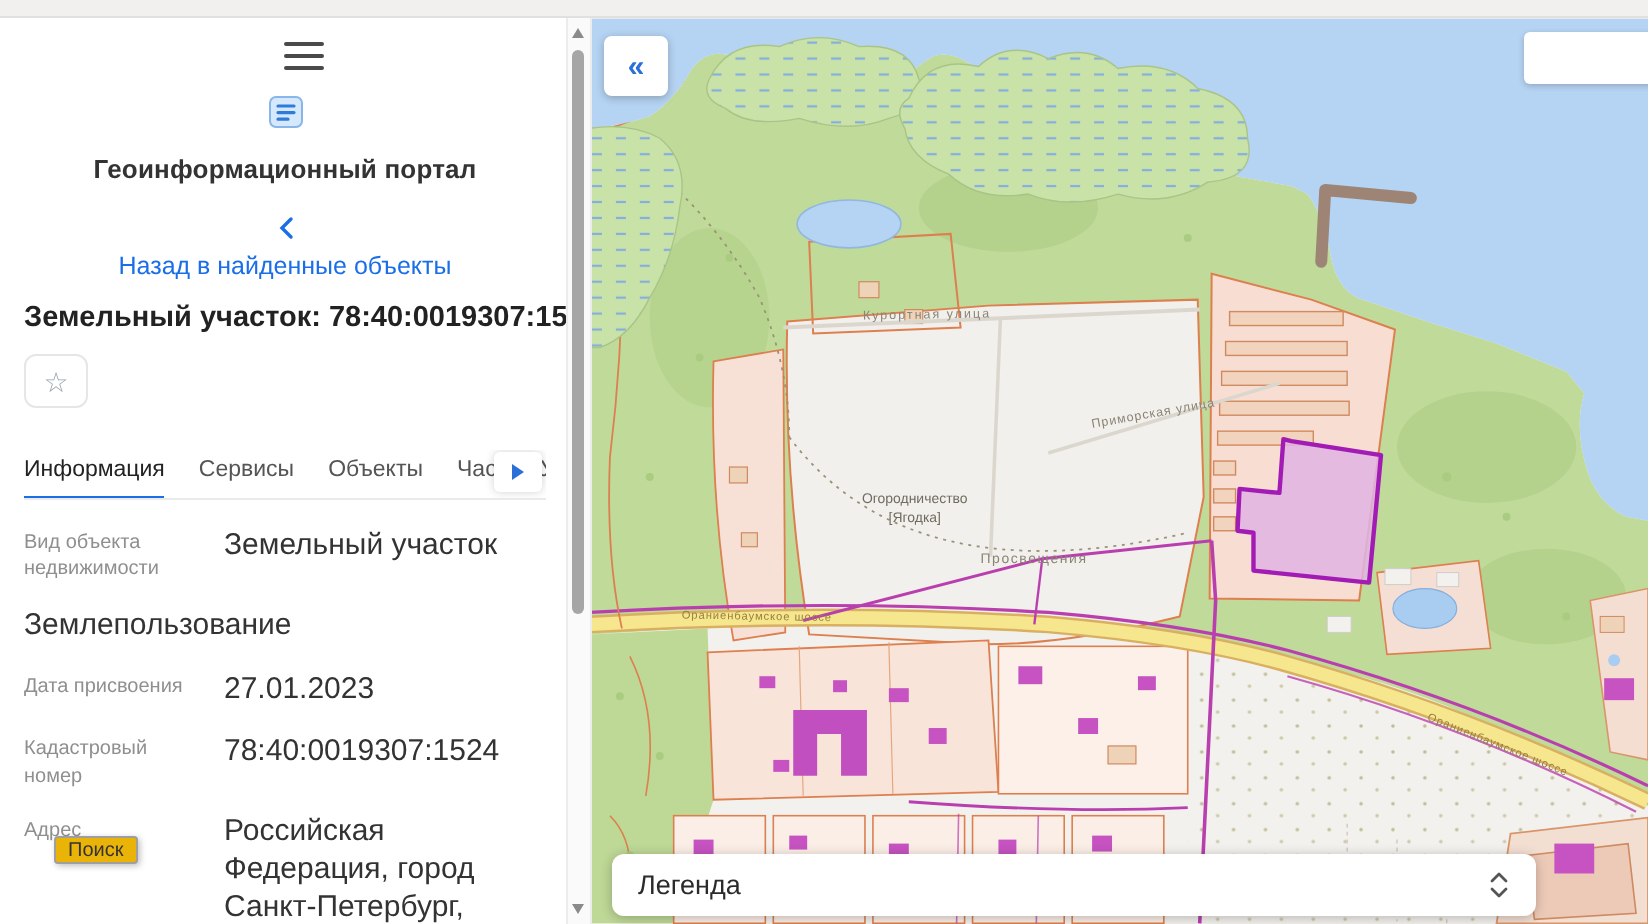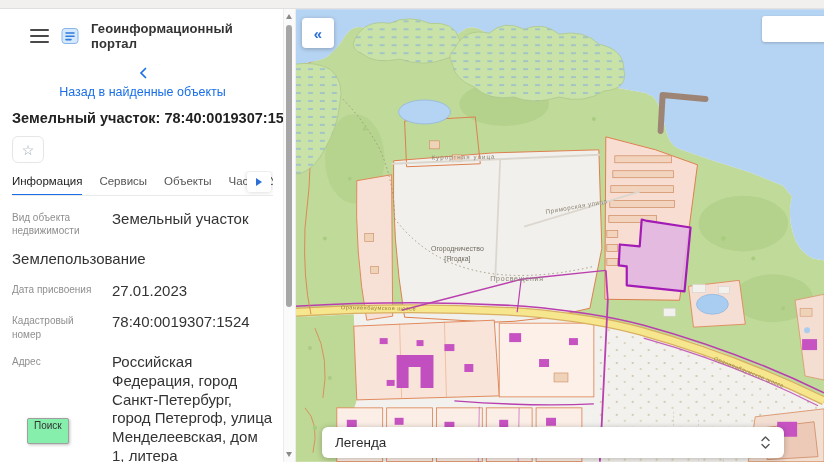--- a/index.html
+++ b/index.html
@@ -6,59 +6,59 @@
   body{
     width:824px;height:462px;position:relative;overflow:hidden;
     font-family:"Liberation Sans",sans-serif;background:#fff;
   }
   
   .topbar{position:absolute;left:0;top:0;width:824px;height:8px;background:#f2f0ef;border-bottom:1px solid #e2e0de;z-index:40;}
 
   
   .sidebar{position:absolute;left:0;top:9px;width:283px;height:453px;background:#fff;overflow:hidden;z-index:10;}
   .sb-inner{padding:8px 10px 0 12px;}
-  .sb-header{display:flex;align-items:center;gap:12px;margin-top:4px;}
+  .sb-header{display:flex;align-items:center;gap:12px;margin-top:4px;flex-direction:column;}
   .hamburger{width:20px;height:14px;display:flex;flex-direction:column;justify-content:space-between;cursor:pointer;margin-left:18px;}
   .hamburger span{display:block;height:2.4px;background:#4a4a4a;border-radius:1px;}
   .logo{width:18px;height:18px;flex:0 0 auto;}
   .app-title{font-size:13px;font-weight:700;color:#333;letter-spacing:.1px;}
   .back-link{display:flex;align-items:center;gap:6px;margin-top:16px;color:var(--accent,#1a6fe8);font-size:12.5px;cursor:pointer;flex-direction:column;}
   .page-title{margin-top:11px;font-size:14.5px;font-weight:700;color:#222;white-space:nowrap;}
   .fav-btn{margin-top:10px;width:30px;height:25px;border:1px solid #e6e6e6;border-radius:6px;display:flex;align-items:center;justify-content:center;
     color:#9aa6b0;font-size:14px;background:#fff;cursor:pointer;}
-  .tabs{position:relative;margin-top:8px;border-bottom:1px solid #eaeaea;display:flex;gap:17px;white-space:nowrap;overflow:hidden;padding-right:26px;text-align:right;}
+  .tabs{position:relative;margin-top:21px;border-bottom:1px solid #eaeaea;display:flex;gap:17px;white-space:nowrap;overflow:hidden;padding-right:26px;text-align:right;}
   .tab{font-size:11.5px;color:#555;padding:4px 0 7px 0;cursor:pointer;flex:0 0 auto;}
   .tab.active{color:#222;border-bottom:2px solid var(--accent,#1a6fe8);margin-bottom:-1px;}
   .tabs-scroll{position:absolute;right:2px;top:1px;width:24px;height:20px;background:#fff;border-radius:3px;
     box-shadow:0 0 5px rgba(0,0,0,.18);display:flex;align-items:center;justify-content:center;cursor:pointer;}
   .tabs-scroll i{display:block;width:0;height:0;border-top:4.5px solid transparent;border-bottom:4.5px solid transparent;border-left:6.5px solid #2b6fd9;}
   .rows{margin-top:7px;}
   .row{display:grid;grid-template-columns:88px 1fr;column-gap:12px;padding:6px 0;}
   .row .lbl{font-size:10px;color:#8f8f8f;line-height:1.32;padding-top:2px;}
   .row .val{font-size:15px;color:#333;line-height:1.3;}
   .row .val.addr{line-height:1.26;}
 
   
-  .tooltip{position:absolute;left:27px;top:418px;background:#86efac;border:1px solid #9f9f9f;border-radius:2px;
-    padding:1px 6px 12px;font-size:10px;color:#333;box-shadow:1px 1px 3px rgba(0,0,0,.25);z-index:60;}
+  .tooltip{position:absolute;left:27px;top:418px;background:#eab308;border:1px solid #9f9f9f;border-radius:2px;
+    padding:1px 6px 0;font-size:10px;color:#333;box-shadow:1px 1px 3px rgba(0,0,0,.25);z-index:60;}
 
   
   .vscroll{position:absolute;left:283px;top:9px;width:11px;height:453px;background:#fafafa;border-left:1px solid #ececec;border-right:1px solid #ececec;z-index:20;cursor:pointer;}
   .vscroll .arrow-up{position:absolute;top:5px;left:1.5px;width:0;height:0;border-left:3.5px solid transparent;border-right:3.5px solid transparent;border-bottom:5px solid #8a8a8a;}
   .vscroll .thumb{position:absolute;left:1.5px;top:16px;width:6px;height:282px;background:#a6a6a6;border-radius:3px;}
   .vscroll .arrow-down{position:absolute;bottom:5px;left:1.5px;width:0;height:0;border-left:3.5px solid transparent;border-right:3.5px solid transparent;border-top:5px solid #8a8a8a;}
 
   
   .map{position:absolute;left:295px;top:9px;width:529px;height:453px;overflow:hidden;background:#f3f1ed;z-index:5;}
   .map svg{display:block;}
   .collapse-btn{position:absolute;left:7px;top:9px;width:32px;height:30px;background:#fff;border-radius:4px;
     box-shadow:0 1px 4px rgba(0,0,0,.25);display:flex;align-items:center;justify-content:center;
     color:#2b6fd9;font-size:15px;font-weight:700;cursor:pointer;}
   .cutoff-box{position:absolute;left:467px;top:7px;width:72px;height:26px;background:#fff;border-radius:3px;box-shadow:0 1px 3px rgba(0,0,0,.2);}
-  .legend{position:absolute;left:27px;top:418px;width:462px;height:31px;background:#fff;border-radius:6px;
+  .legend{position:absolute;left:11px;top:418px;width:462px;height:31px;background:#fff;border-radius:6px;
     box-shadow:0 1px 6px rgba(0,0,0,.25);display:flex;align-items:center;justify-content:space-between;
     padding:0 13px;box-sizing:border-box;cursor:pointer;}
   .legend .lg-title{font-size:13.5px;color:#2b2b2b;}
 </style>
 </head>
 <body>
 
 <div class="topbar"></div>
 
 <div class="sidebar">

